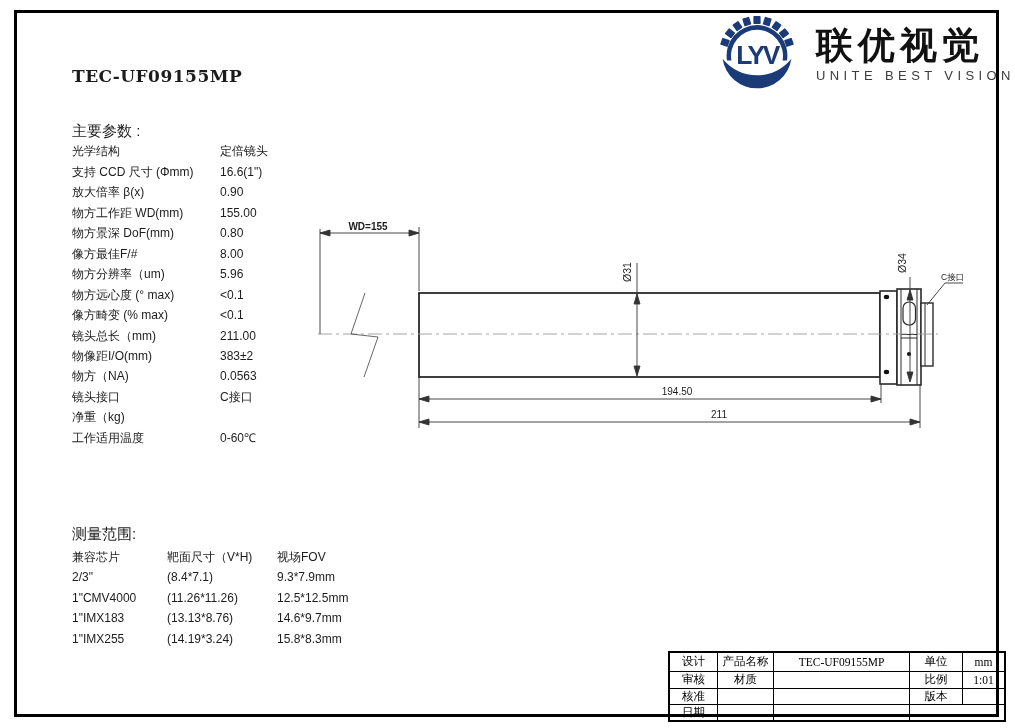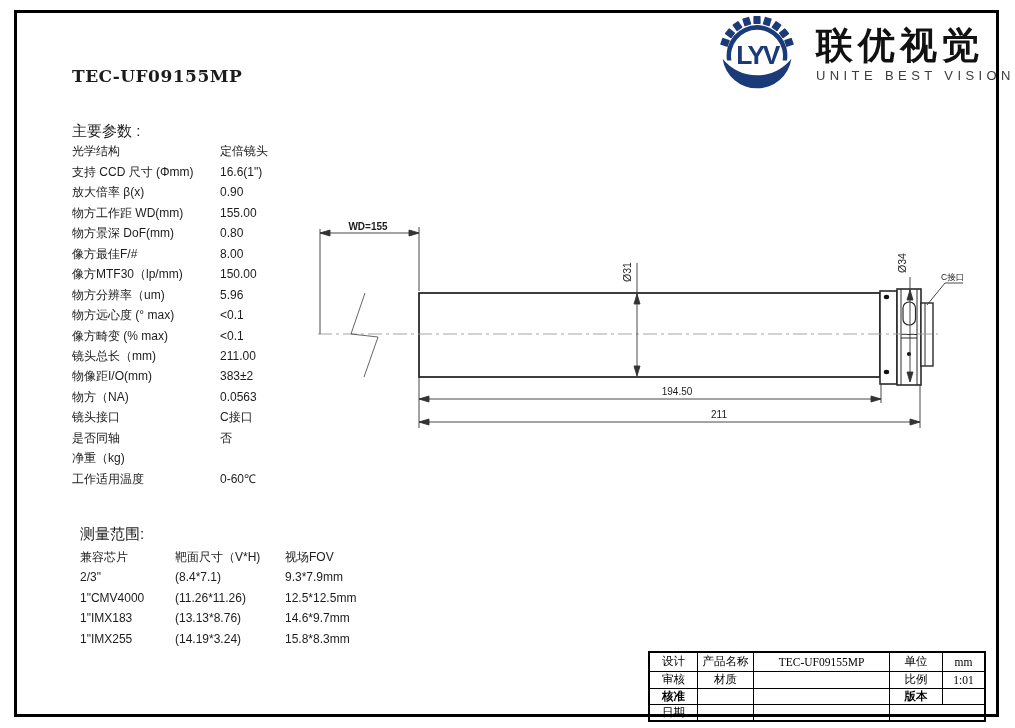--- a/index.html
+++ b/index.html
@@ -15,36 +15,36 @@
   .logo-text{margin-left:16px;}
   .logo-cn{font-size:37px;font-weight:700;color:#111;letter-spacing:5px;line-height:40px;}
   .logo-en{font-size:13px;color:#3c3c3c;letter-spacing:4.4px;margin-top:2px;}
   
   .params{position:absolute;left:72px;top:121px;font-size:12px;line-height:20.45px;}
   .section-title{font-size:15px;}
   .param-row{display:flex;}
   .p-label{width:148px;}
   .p-value{white-space:pre;}
   
-  .measure{position:absolute;left:80px;top:524px;font-size:12px;line-height:20.5px;}
+  .measure{position:absolute;left:72px;top:524px;font-size:12px;line-height:20.5px;}
   .m-row{display:grid;grid-template-columns:95px 110px auto;}
   .m-gap{height:2px;}
   
   .drawing{position:absolute;left:300px;top:203px;}
   
   .tblock table{border-collapse:collapse;table-layout:fixed;
       font-family:"Liberation Serif","DejaVu Serif",serif;font-size:11.5px;color:#000;}
   .tblock td{border:1px solid #000;text-align:center;vertical-align:middle;
       overflow:hidden;white-space:nowrap;padding:0;}
   .rev-table{position:absolute;left:501px;top:664px;}
   .rev-table table{border:2px solid #000;width:176px;}
-  .info-table{position:absolute;left:648px;top:651px;}
+  .info-table{position:absolute;left:668px;top:651px;}
   .info-table table{border:2px solid #000;width:330px;}
   .h17{height:15px;} .h13{height:11px;}
-  .r21{height:19px;} .r19{height:17px;margin-left:32px;} .r17{height:15px;font-weight:bold;} .r15{height:12px;}
+  .r21{height:19px;} .r19{height:17px;margin-left:32px;} .r17{height:15px;} .r15{height:12px;}
 </style>
 </head>
 <body>
 
 <div class="page">
   <div class="page-border"></div>
 
   <div class="doc-title">TEC-UF09155MP</div>
 
   <div class="logo">
@@ -99,24 +99,20 @@
         <div class="param-row">
           <span class="p-label">物方景深 DoF(mm)</span>
           <span class="p-value">0.80</span>
         </div>
 
         <div class="param-row">
           <span class="p-label">像方最佳F/#</span>
           <span class="p-value">8.00</span>
         </div>
 
-        <div class="param-row">
-          <span class="p-label">像方MTF30（lp/mm)</span>
-          <span class="p-value">150.00</span>
-        </div>
 
         <div class="param-row">
           <span class="p-label">物方分辨率（um)</span>
           <span class="p-value">5.96</span>
         </div>
 
         <div class="param-row">
           <span class="p-label">物方远心度 (° max)</span>
           <span class="p-value">&lt;0.1</span>
         </div>
@@ -139,24 +135,20 @@
         <div class="param-row">
           <span class="p-label">物方（NA)</span>
           <span class="p-value">0.0563</span>
         </div>
 
         <div class="param-row">
           <span class="p-label">镜头接口</span>
           <span class="p-value">C接口</span>
         </div>
 
-        <div class="param-row">
-          <span class="p-label">是否同轴</span>
-          <span class="p-value">否</span>
-        </div>
 
         <div class="param-row">
           <span class="p-label">净重（kg)</span>
           <span class="p-value"></span>
         </div>
 
         <div class="param-row">
           <span class="p-label">工作适用温度</span>
           <span class="p-value">0-60℃</span>
         </div>

